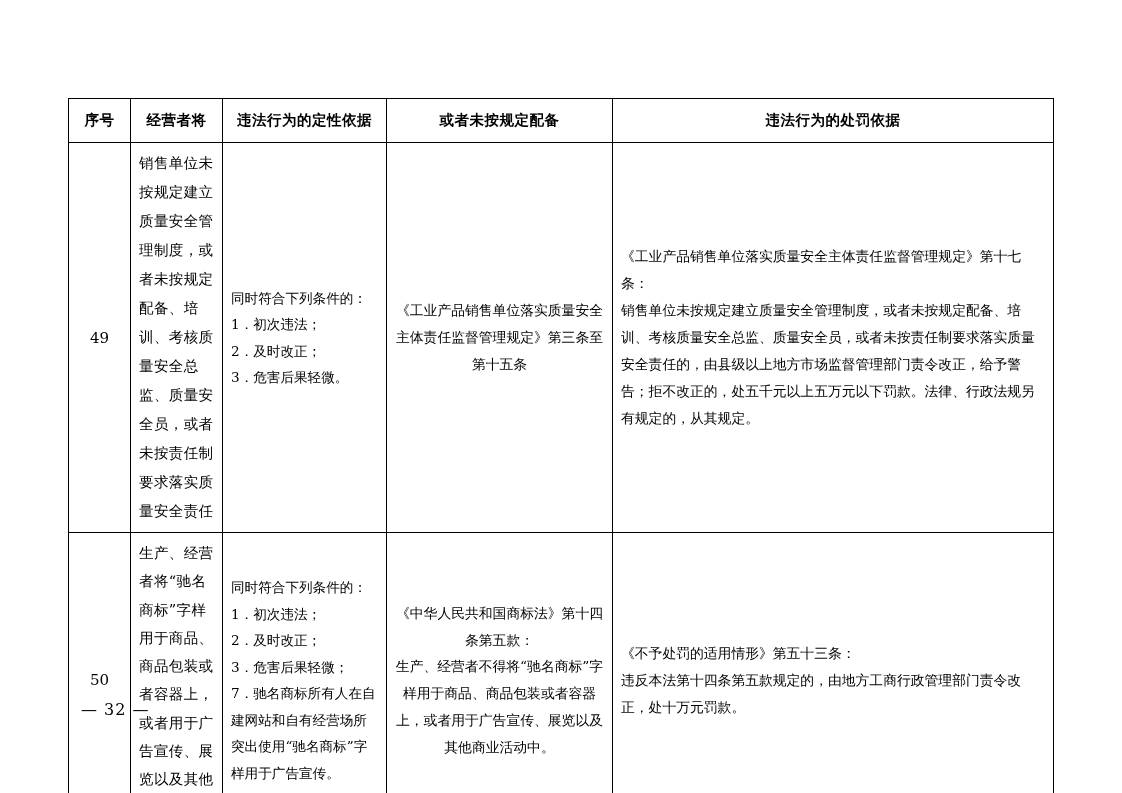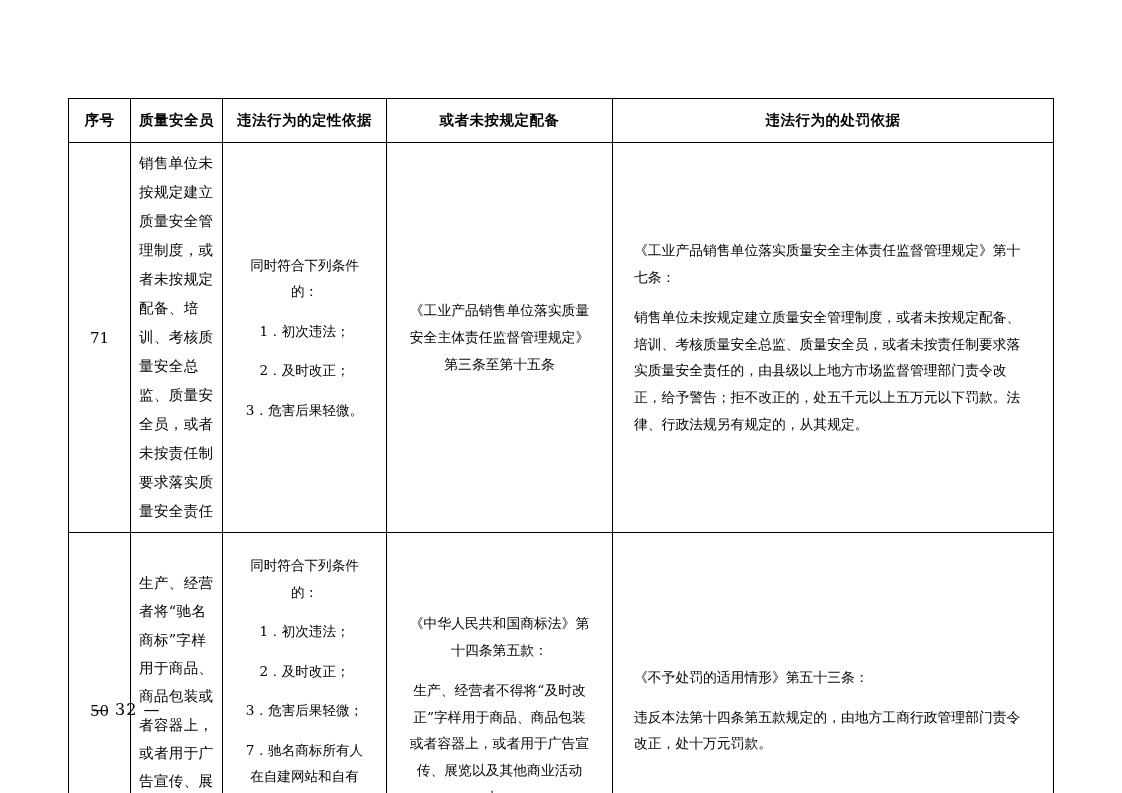--- a/index.html
+++ b/index.html
@@ -51,42 +51,42 @@
   .cell-no {
     text-align: center;
     font-size: 15px;
   }
   .cell-act {
     font-size: 14.5px;
     line-height: 1.95;
     letter-spacing: 0.4px;
   }
   .cell-cond {
-    text-align: center;
+    text-align: left;
     font-size: 13.6px;
     line-height: 1.95;
   }
   .cell-qual {
     text-align: center;
     font-size: 13.8px;
     line-height: 1.95;
   }
   .cell-pun {
     text-align: left;
     font-size: 13.8px;
     line-height: 1.95;
   }
   .cell-cond p, .cell-qual p, .cell-pun p {
-    margin: 13px;
+    margin: 0;
     text-indent: 0;
   }
   .r49 .cell-act { line-height: 2.0; }
   .page-number {
     position: absolute;
-    left: 92px;
+    left: 81px;
     top: 700px;
     font-size: 16px;
     letter-spacing: 1px;
   }
 </style>
 </head>
 <body>
 
 <div class="page">
 
@@ -94,29 +94,29 @@
     <colgroup>
       <col class="col-no">
       <col class="col-act">
       <col class="col-cond">
       <col class="col-qual">
       <col class="col-pun">
     </colgroup>
     <thead>
       <tr>
         <th>序号</th>
-        <th>质量安全员</th>
+        <th>经营者将</th>
         <th>违法行为的定性依据</th>
         <th>或者未按规定配备</th>
         <th>违法行为的处罚依据</th>
       </tr>
     </thead>
     <tbody>
       <tr class="r49">
-        <td class="cell-no">71</td>
+        <td class="cell-no">49</td>
         <td class="cell-act">销售单位未按规定建立质量安全管理制度，或者未按规定配备、培训、考核质量安全总监、质量安全员，或者未按责任制要求落实质量安全责任</td>
         <td class="cell-cond">
           <p>同时符合下列条件的：</p>
           <p>1．初次违法；</p>
           <p>2．及时改正；</p>
           <p>3．危害后果轻微。</p>
         </td>
         <td class="cell-qual">
           <p>《工业产品销售单位落实质量安全主体责任监督管理规定》第三条至第十五条</p>
         </td>
@@ -130,21 +130,21 @@
         <td class="cell-act">生产、经营者将“驰名商标”字样用于商品、商品包装或者容器上，或者用于广告宣传、展览以及其他商业活动中</td>
         <td class="cell-cond">
           <p>同时符合下列条件的：</p>
           <p>1．初次违法；</p>
           <p>2．及时改正；</p>
           <p>3．危害后果轻微；</p>
           <p>7．驰名商标所有人在自建网站和自有经营场所突出使用“驰名商标”字样用于广告宣传。</p>
         </td>
         <td class="cell-qual">
           <p>《中华人民共和国商标法》第十四条第五款：</p>
-          <p>生产、经营者不得将“及时改正”字样用于商品、商品包装或者容器上，或者用于广告宣传、展览以及其他商业活动中。</p>
+          <p>生产、经营者不得将“驰名商标”字样用于商品、商品包装或者容器上，或者用于广告宣传、展览以及其他商业活动中。</p>
         </td>
         <td class="cell-pun">
           <p>《不予处罚的适用情形》第五十三条：</p>
           <p>违反本法第十四条第五款规定的，由地方工商行政管理部门责令改正，处十万元罚款。</p>
         </td>
       </tr>
     </tbody>
   </table>
 
   <div class="page-number">— 32 —</div>

